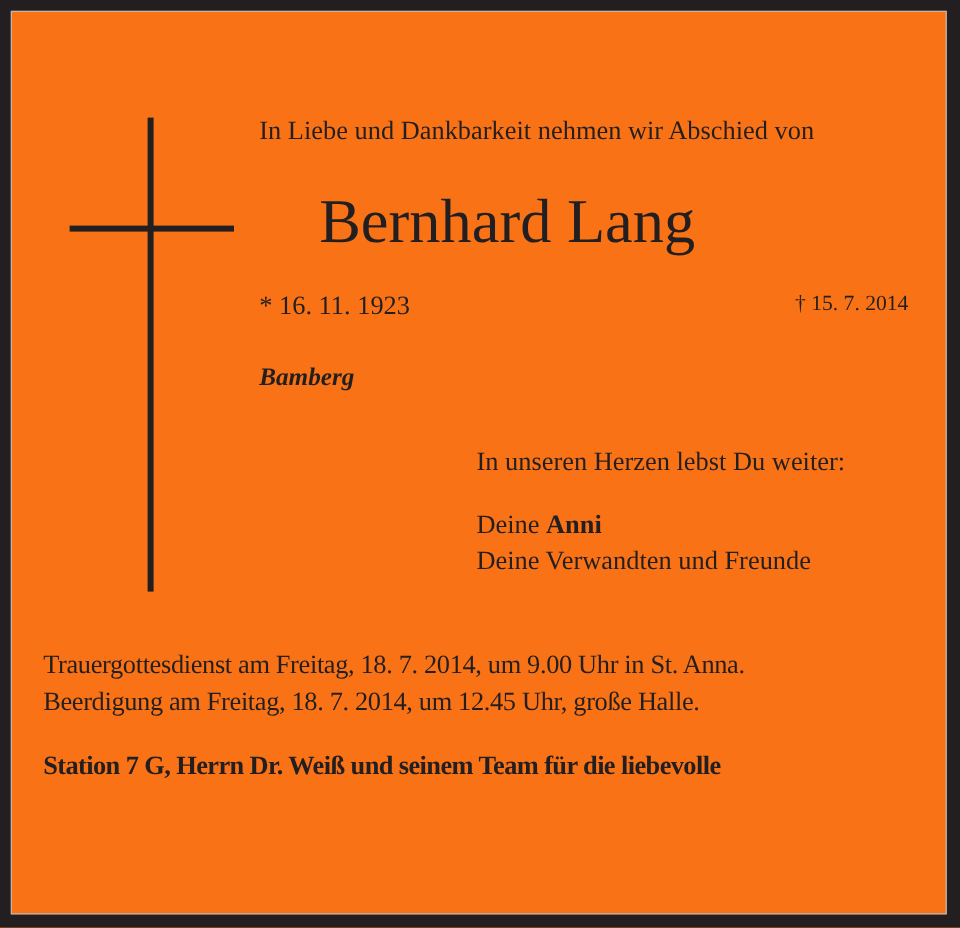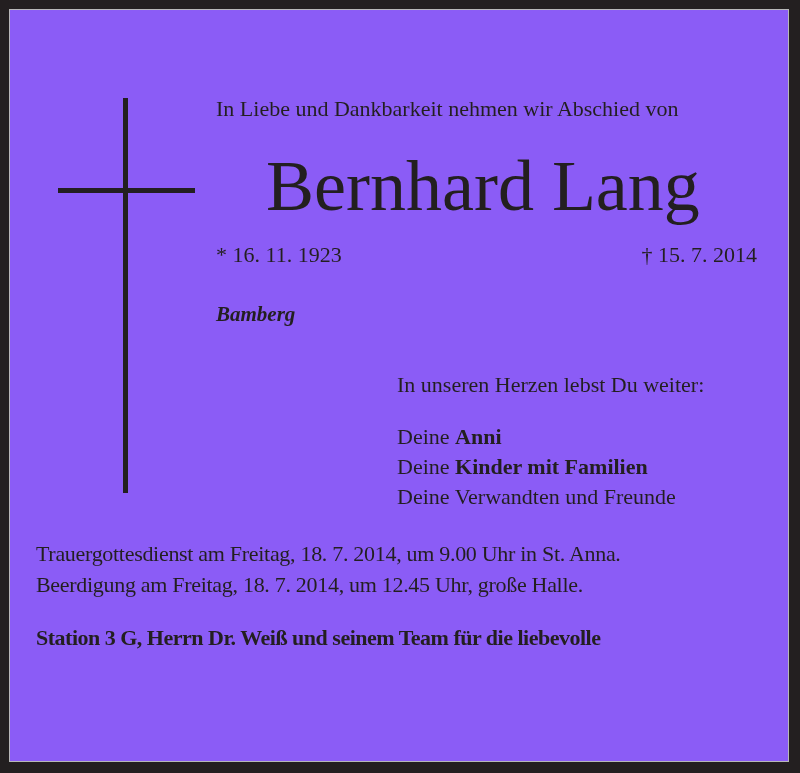--- a/index.html
+++ b/index.html
@@ -4,29 +4,29 @@
 <style>
   html, body { margin: 0; padding: 0; }
   body {
     width: 800px; height: 773px; position: relative; overflow: hidden;
     background: #231f20;
     font-family: "Liberation Serif", "DejaVu Serif", serif;
     color: #231f20;
   }
   .card {
     position: absolute; left: 9px; top: 9px; width: 780px; height: 753px;
-    background: #8b5cf6; border: 1px solid #b8b8b8; box-sizing: border-box;
+    background: #f97316; border: 1px solid #b8b8b8; box-sizing: border-box;
   }
   .cross-v { position: absolute; left: 113px; top: 88px; width: 5px; height: 395px; background: #231f20; }
   .cross-h { position: absolute; left: 48px; top: 178px; width: 137px; height: 5px; background: #231f20; }
   .abs { position: absolute; white-space: nowrap; }
   .intro { left: 206px; top: 86px; font-size: 22px; }
-  .name { left: 256px; top: 136px; font-size: 72px; line-height: 80px; font-family: Liberation Serif, serif; }
+  .name { left: 256px; top: 136px; font-size: 52px; line-height: 80px; font-family: Liberation Serif, serif; }
   .born { left: 206px; top: 232px; font-size: 22px; }
-  .died { right: 31px; top: 232px; font-size: 22px; text-align: right; }
+  .died { right: 31px; top: 232px; font-size: 18px; text-align: right; }
   .place { left: 206px; top: 292px; font-size: 21px; font-weight: bold; font-style: italic; }
   .mourn { left: 387px; top: 360px; font-size: 22px; line-height: 30px; }
   .mourn .l1 { margin-bottom: 22px; }
   .mourn b { font-weight: bold; }
   .services { left: 26px; top: 528px; font-size: 22px; line-height: 31px; letter-spacing: -0.3px; }
   .thanks { left: 26px; top: 612px; font-size: 22px; line-height: 31px; font-weight: bold; letter-spacing: -0.5px; }
 </style>
 </head>
 <body>
 
@@ -38,25 +38,24 @@
 
   <div class="abs intro">In Liebe und Dankbarkeit nehmen wir Abschied von</div>
   <div class="abs name">Bernhard Lang</div>
   <div class="abs born">* 16. 11. 1923</div>
   <div class="abs died">† 15. 7. 2014</div>
   <div class="abs place">Bamberg</div>
 
   <div class="abs mourn">
     <div class="l1">In unseren Herzen lebst Du weiter:</div>
     <div><span>Deine </span><b>Anni</b></div>
-    <div><span>Deine </span><b>Kinder mit Familien</b></div>
     <div><span>Deine Verwandten und Freunde</span><b></b></div>
   </div>
 
   <div class="abs services">
     <div>Trauergottesdienst am Freitag, 18. 7. 2014, um 9.00 Uhr in St. Anna.</div>
     <div>Beerdigung am Freitag, 18. 7. 2014, um 12.45 Uhr, große Halle.</div>
   </div>
 
   <div class="abs thanks">
-    <div>Station 3 G, Herrn Dr. Weiß und seinem Team für die liebevolle</div>
+    <div>Station 7 G, Herrn Dr. Weiß und seinem Team für die liebevolle</div>
   </div>
 </div>
 
 </body></html>

